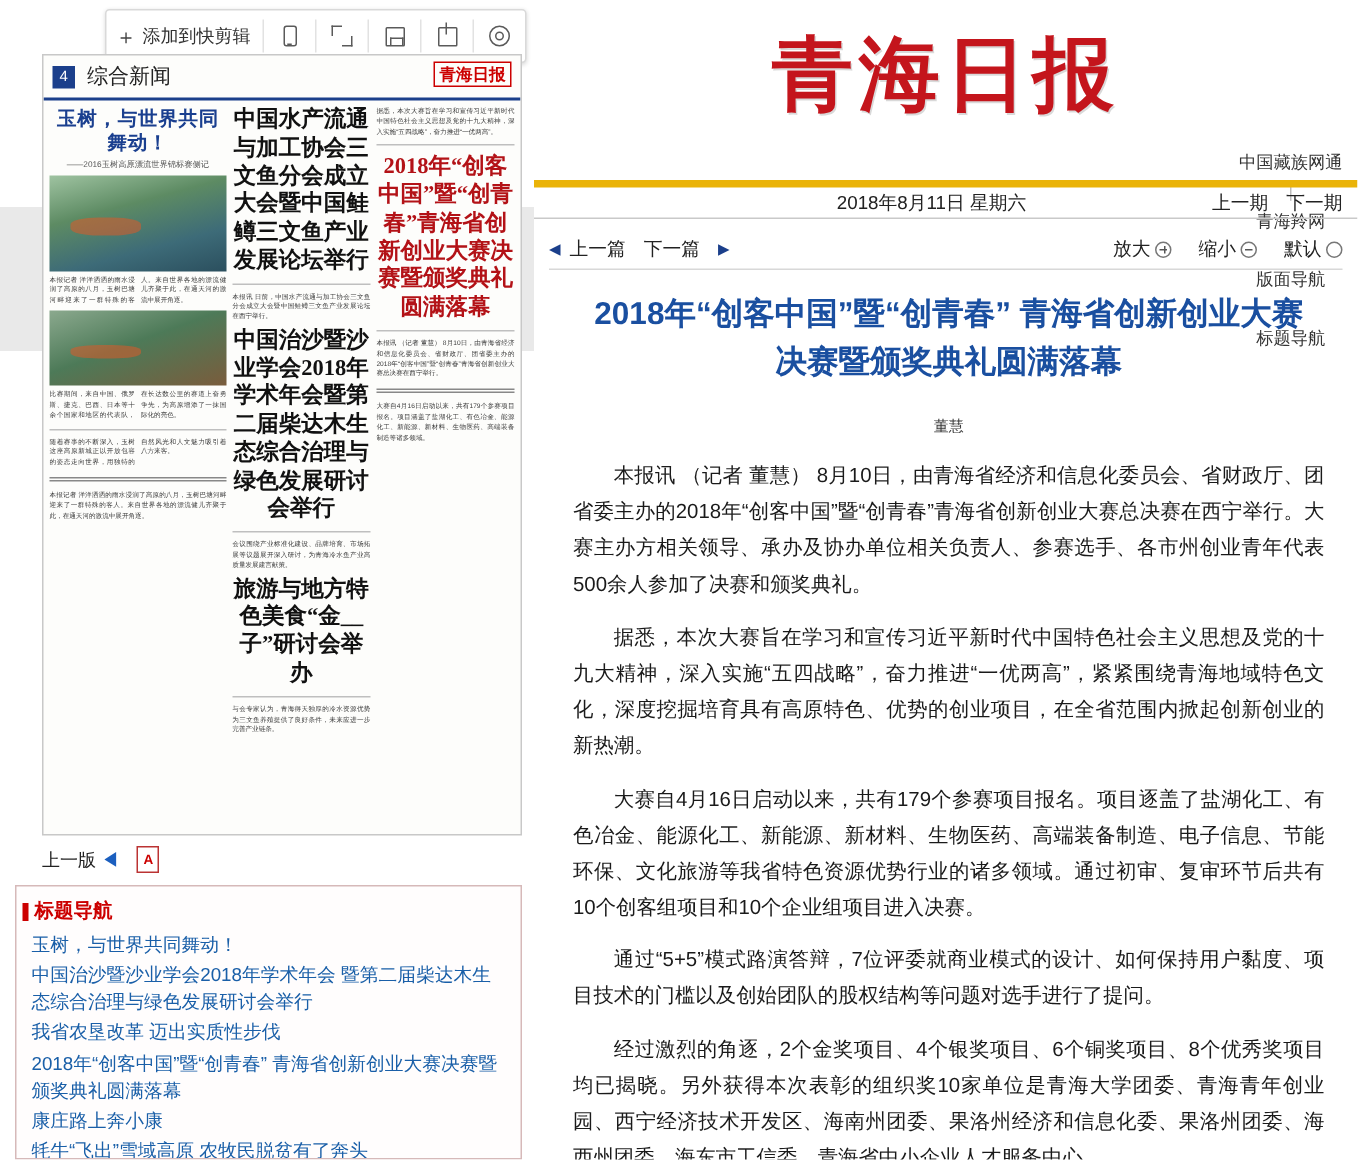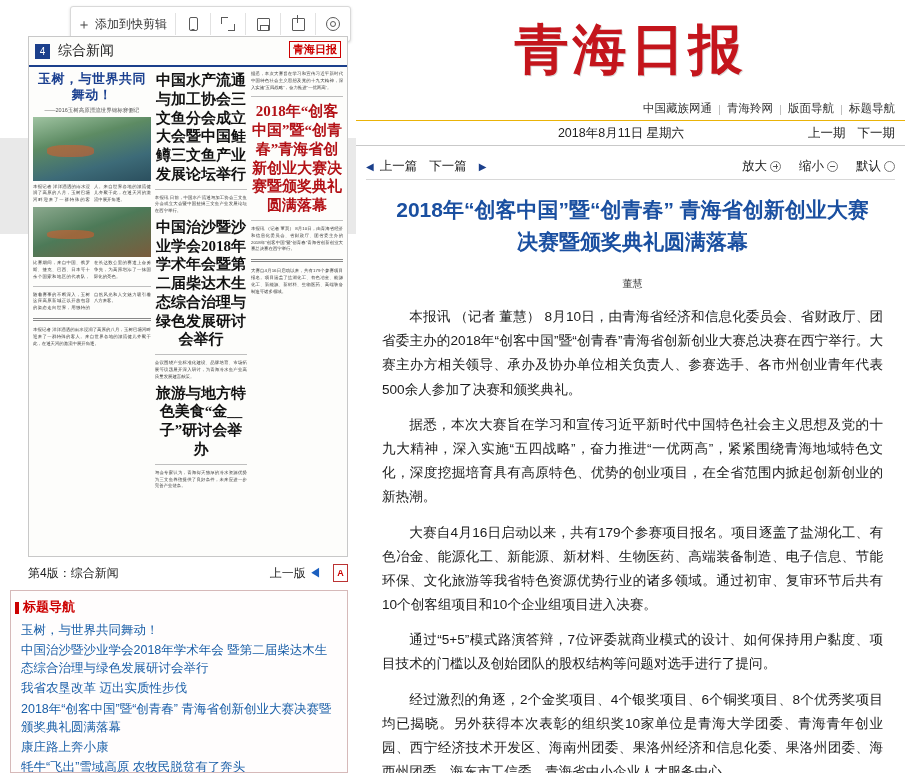--- a/index.html
+++ b/index.html
@@ -250,29 +250,29 @@
     color: #c4151c;
     font-family: "Liberation Serif", serif;
     font-weight: bold;
     font-size: 54px;
     letter-spacing: 4px;
     text-shadow: 1px 1px 0 rgba(0,0,0,0.15);
   }
   #top-links {
     position: absolute; right: 10px; top: 101px;
     font-size: 11.5px; color: #333;
-    display: flex; align-items: center; gap: 6px;
+    display: flex; align-items: center; gap: 6px; flex-direction: column;
   }
   #top-links .tl { cursor: pointer; }
   #top-links .tl-sep { color: #bbb; }
 
   #date-bar {
     position: absolute; left: 0; top: 120px;
     width: 549px; height: 26px;
-    border-top: 1px solid #eab308;
+    border-top: 5px solid #eab308;
     border-bottom: 1px solid #c9c9c9;
     display: flex; align-items: center;
     padding: 0 10px;
     font-size: 12.5px; color: #222;
   }
   #date-bar .db-date { flex: 1; text-align: center; padding-left: 80px; }
   #date-bar .db-link { color: #222; cursor: pointer; margin-left: 12px; }
 
   #nav-bar {
     position: absolute; left: 0; top: 152px;
@@ -408,21 +408,20 @@
           <div class="prule"></div>
           <div class="ptext one">本报讯 （记者 董慧） 8月10日，由青海省经济和信息化委员会、省财政厅、团省委主办的2018年“创客中国”暨“创青春”青海省创新创业大赛总决赛在西宁举行。</div>
           <div class="pdrule"></div>
           <div class="ptext one">大赛自4月16日启动以来，共有179个参赛项目报名。项目涵盖了盐湖化工、有色冶金、能源化工、新能源、新材料、生物医药、高端装备制造等诸多领域。</div>
         </div>
 
       </div>
     </div>
 
     <div id="page-footer">
-      <div class="pf-left">第4版：综合新闻</div>
       <div class="pf-prev">
         <span>上一版</span>
         <span class="pf-arrow">◀</span>
       </div>
       <div id="pdf-icon"></div>
     </div>
 
     <div id="headline-nav">
       <div class="hn-title">标题导航</div>
       <ul>

